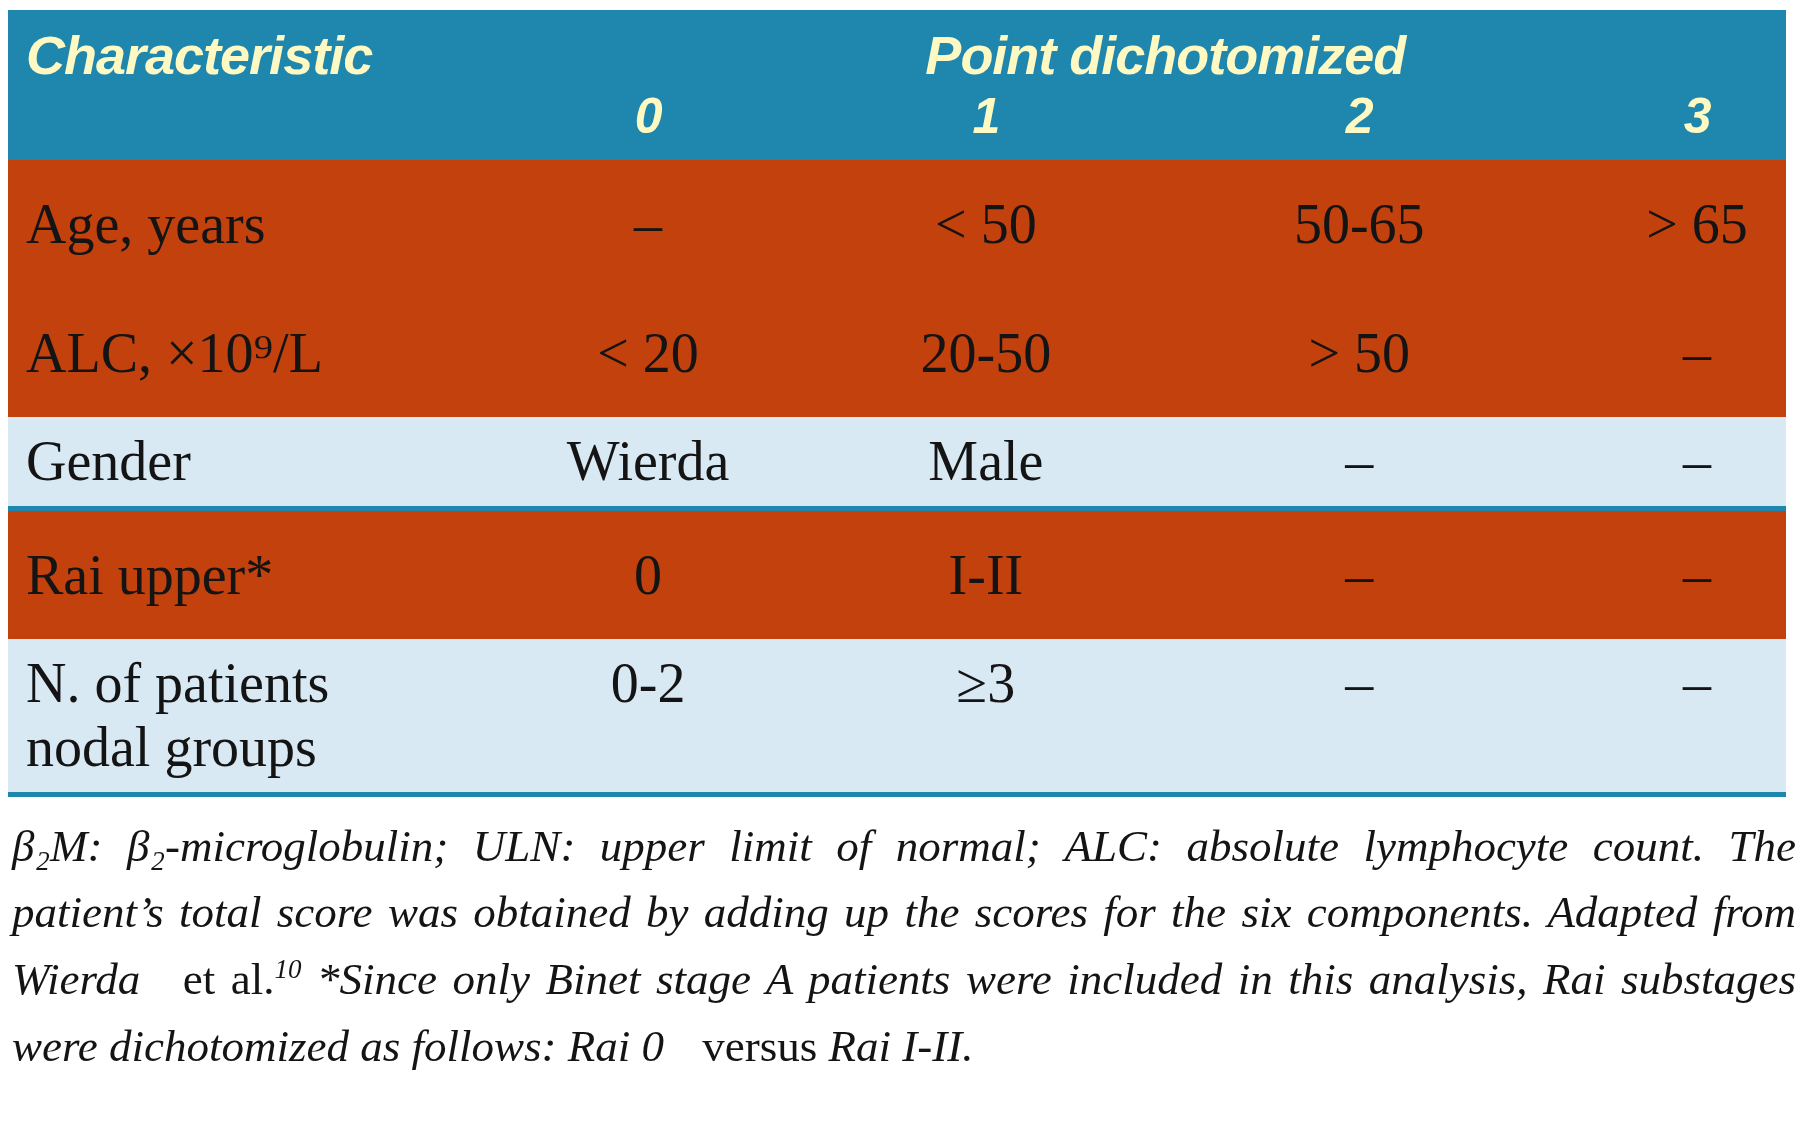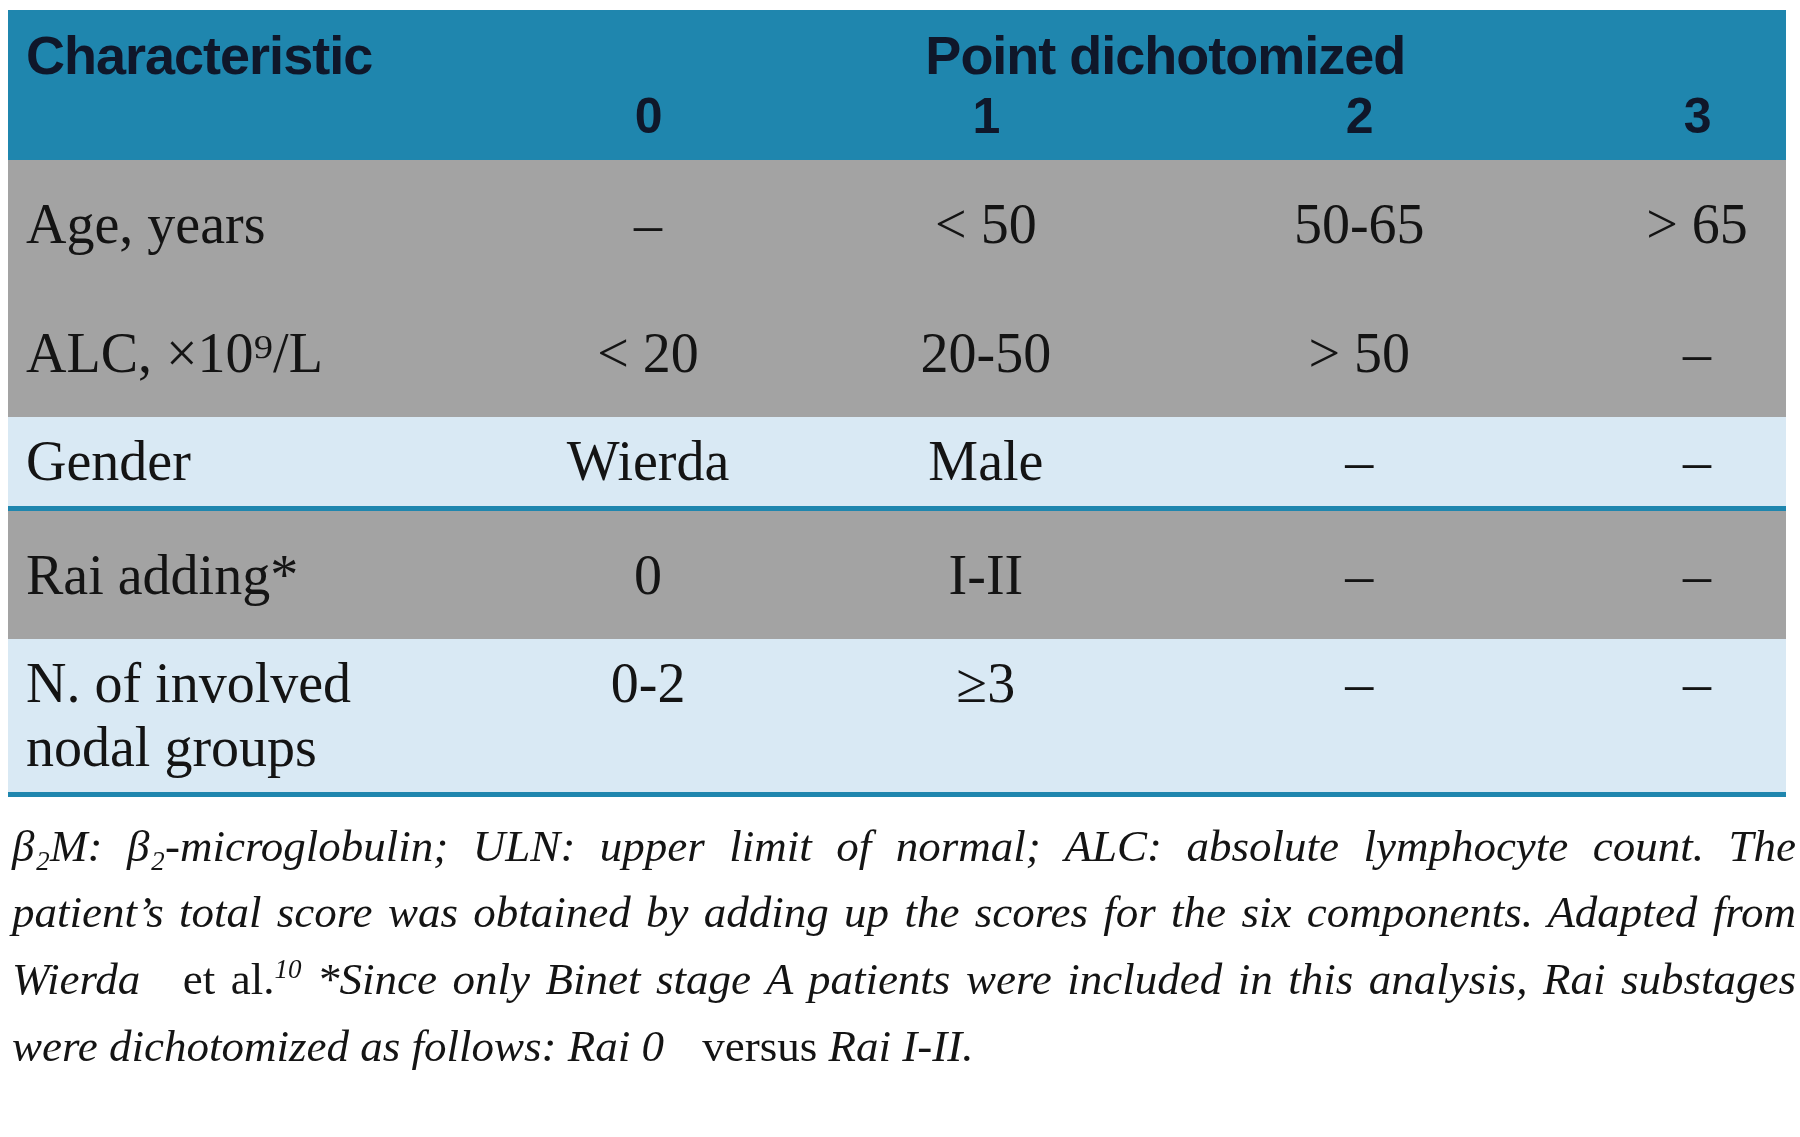--- a/index.html
+++ b/index.html
@@ -20,24 +20,25 @@
   .page{
     padding:10px 16px 0 8px;
   }
   table.score-table{
     width:1778px;
     border-collapse:collapse;
     table-layout:fixed;
   }
   thead th{
     background:var(--header-bg);
-    color:#0f172a;
+    color:#fef9c3;
     font-family:"Liberation Sans",sans-serif;
     font-weight:bold;
     letter-spacing:-1px;
+    font-style:italic;
   }
   .hr1 .char-h{
     text-align:left;
     font-size:54px;
     padding:16px 0 0 18px;
     line-height:1.1;
   }
   .hr1 .pc-h{
     text-align:center;
     font-size:54px;
@@ -58,21 +59,21 @@
   }
   tbody th.char-cell{
     text-align:left;
     padding-left:18px;
     white-space:pre-line;
   }
   tbody td.val-cell{
     text-align:center;
   }
   tr.plain th,tr.plain td{
-    background:#a3a3a3;
+    background:#c2410c;
     padding-top:32px;
     padding-bottom:32px;
   }
   tr.shaded th,tr.shaded td{
     background:var(--shade-bg);
     padding-top:12px;
     padding-bottom:12px;
     border-bottom:5px solid var(--rule);
   }
   .footnote{
@@ -133,28 +134,28 @@
           <td class="val-cell">–</td>
         </tr>
         <tr class="shaded">
           <th class="char-cell">Gender</th>
           <td class="val-cell">Wierda</td>
           <td class="val-cell">Male</td>
           <td class="val-cell">–</td>
           <td class="val-cell">–</td>
         </tr>
         <tr class="plain">
-          <th class="char-cell">Rai adding*</th>
+          <th class="char-cell">Rai upper*</th>
           <td class="val-cell">0</td>
           <td class="val-cell">I-II</td>
           <td class="val-cell">–</td>
           <td class="val-cell">–</td>
         </tr>
         <tr class="shaded">
-          <th class="char-cell">N. of involved
+          <th class="char-cell">N. of patients
 nodal groups</th>
           <td class="val-cell">0-2</td>
           <td class="val-cell">≥3</td>
           <td class="val-cell">–</td>
           <td class="val-cell">–</td>
         </tr>
       </tbody>
   </table>
 
   <p class="footnote" id="footnote"><span class="fn-italic">β₂M: β₂-microglobulin; ULN: upper limit of normal; ALC: absolute lymphocyte count. The patient’s total score was obtained by adding up the scores for the six components. Adapted from Wierda </span><span class="fn-roman">et al.</span><sup class="fn-superscript">10</sup><span class="fn-italic"> *Since only Binet stage A patients were included in this analysis, Rai substages were dichotomized as follows: Rai 0 </span><span class="fn-roman">versus</span><span class="fn-italic"> Rai I-II.</span></p>

